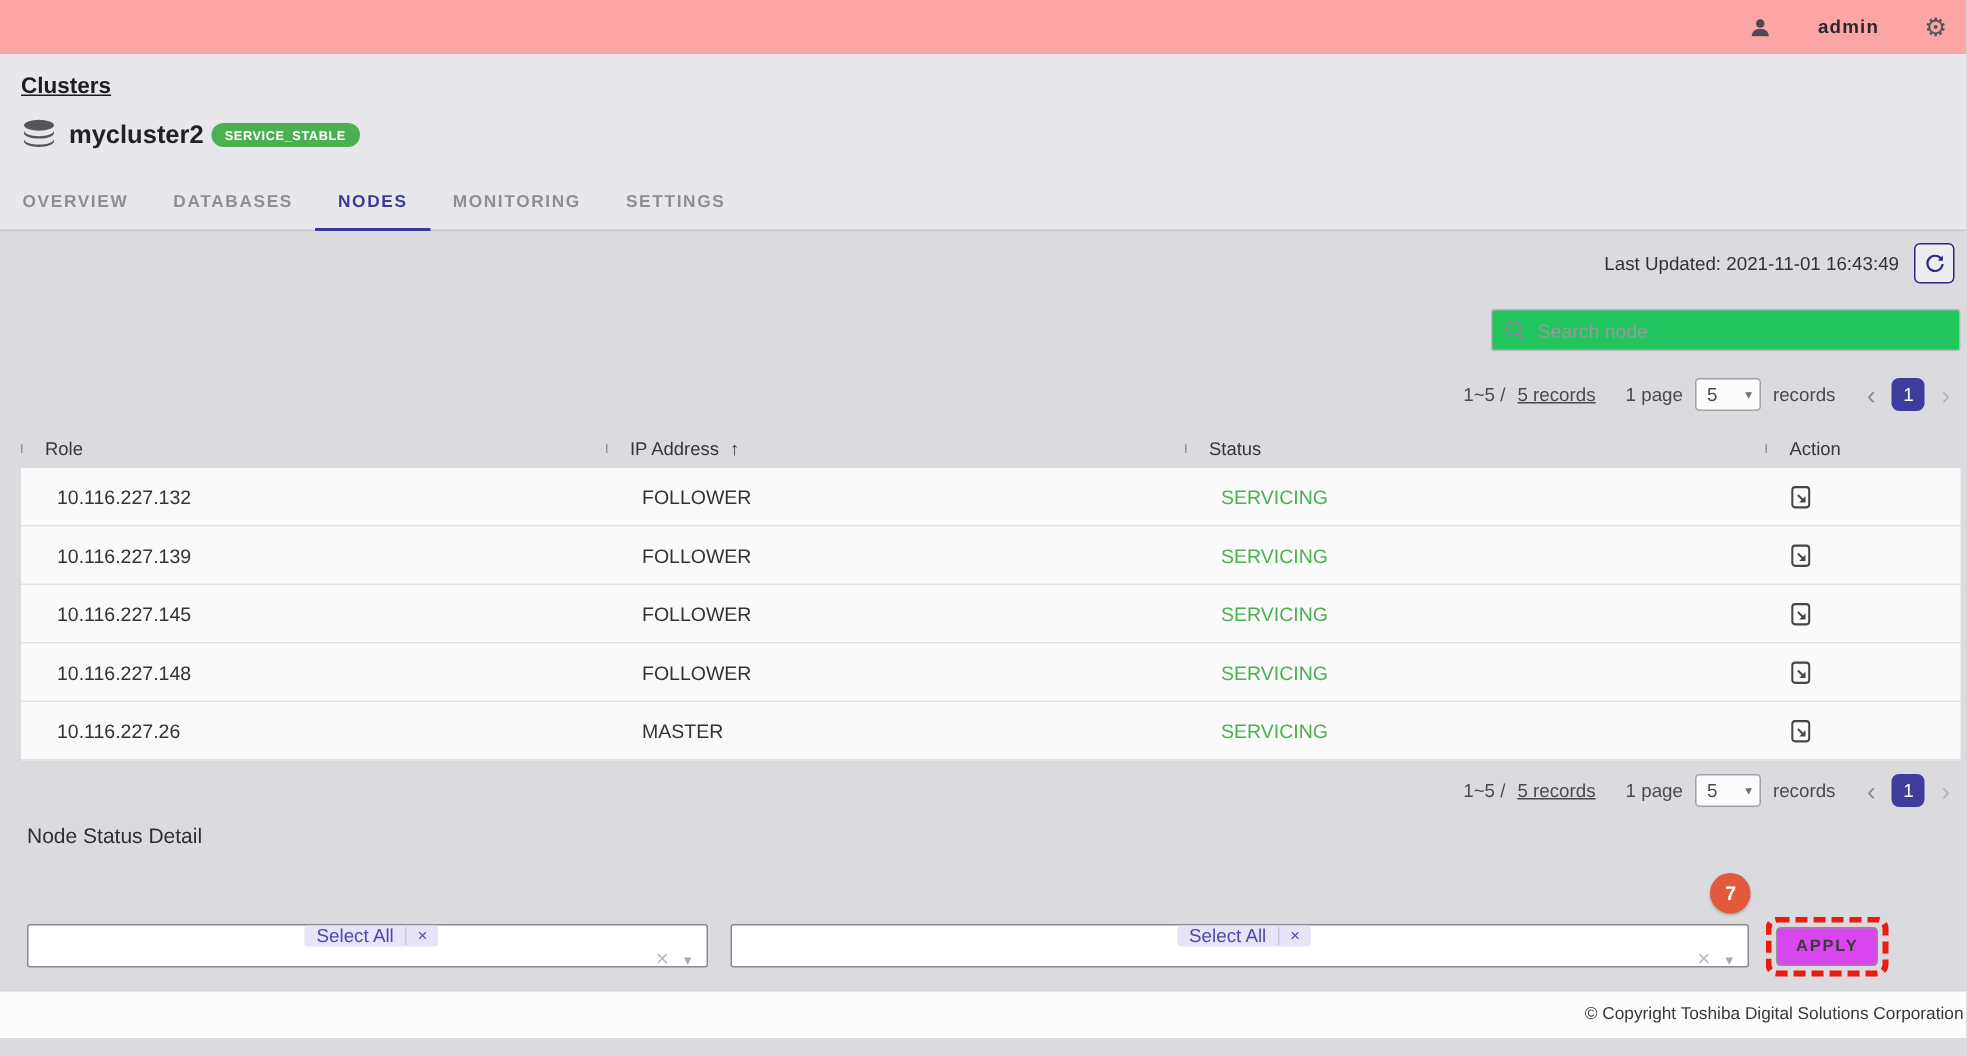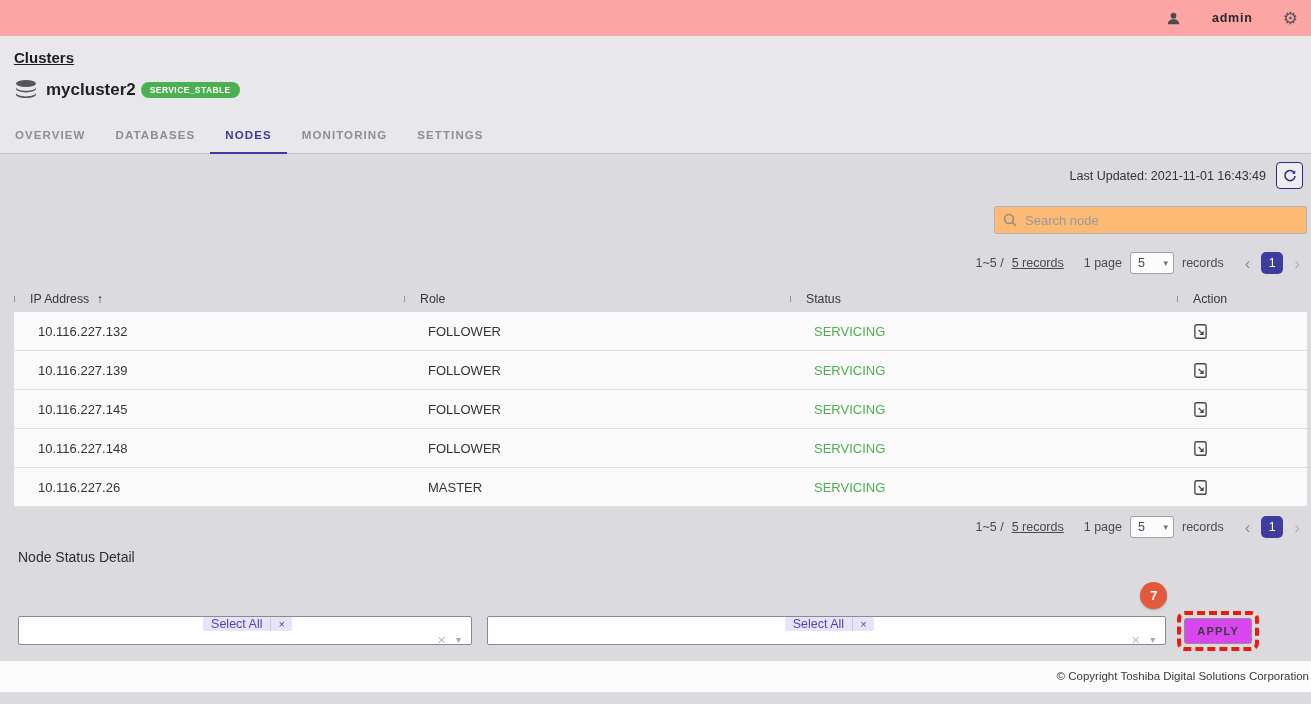--- a/index.html
+++ b/index.html
@@ -26,21 +26,21 @@
   .tab.active { color:#3c3a97; border-bottom:2px solid #3c3a97; }
   
   .updatedrow { display:flex; align-items:center; justify-content:flex-end;
                 gap:10px; margin:8px 8px 0 0; height:27px; }
   .updatedlabel { font-size:12.5px; color:#333; }
   .refreshbtn { width:27px; height:27px; border:1px solid #2b2980; border-radius:4px;
                 background:#ededf0; display:flex; align-items:center; justify-content:center; cursor:pointer; }
   .searchrow { display:flex; justify-content:flex-end; margin:17px 4px 0 0; }
   .searchwrap { position:relative; width:313px; height:28px; }
   .searchwrap svg { position:absolute; left:8px; top:6px; }
-  .searchinput { width:100%; height:28px; background:#fdba74; border:1px solid #b4b4b8;
+  .searchinput { width:100%; height:28px; background:#22c55e; border:1px solid #b4b4b8;
                  border-radius:2px; padding:0 8px 0 30px; font-size:13px; color:#333;
                  font-family:"Liberation Sans",sans-serif; }
   .searchinput::placeholder { color:#9a9aa0; }
   .pagrow { display:flex; align-items:center; justify-content:flex-end; gap:8px;
             height:26px; margin:16px 8px 0 0; font-size:12.5px; color:#4a4a4e; }
   .pagrow.bottom { margin-top:7px; }
   .reclink { text-decoration:underline; cursor:pointer; }
   .pagegap { width:4px; }
   .perpage { width:44px; height:22px; background:#fcfcfd; border:1px solid #a0a0a4;
              border-radius:3px; display:flex; align-items:center; justify-content:space-between;
@@ -162,25 +162,25 @@
     </div>
     <span>records</span>
     <span class="chev prev">‹</span>
     <span class="curpage">1</span>
     <span class="chev next">›</span>
   </div>
 
   <div class="table">
     <div class="thead">
       <div class="th">
+        <span>Role</span>
+      </div>
+      <div class="th">
         <span>IP Address</span>
         <span class="sortarrow">↑</span>
-      </div>
-      <div class="th">
-        <span>Role</span>
       </div>
       <div class="th">
         <span>Status</span>
       </div>
       <div class="th">
         <span>Action</span>
       </div>
     </div>
     <div>
     <div class="trow">

